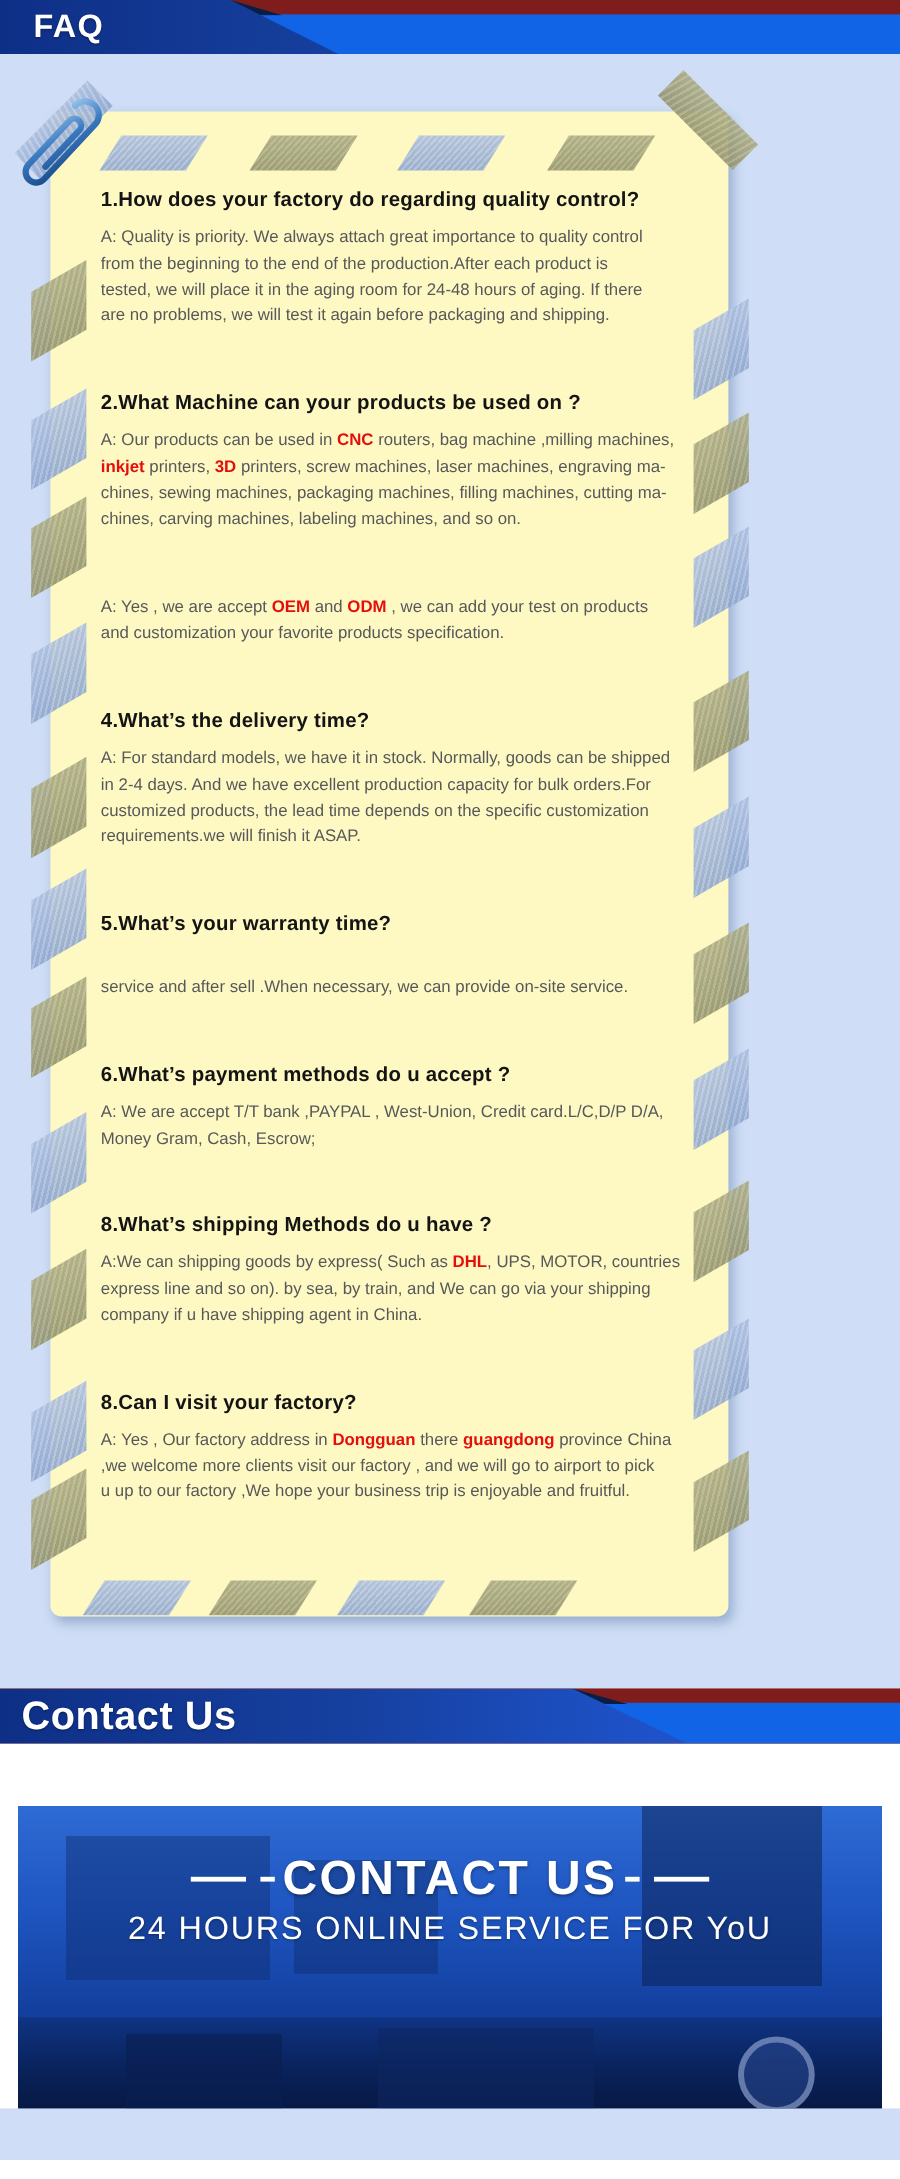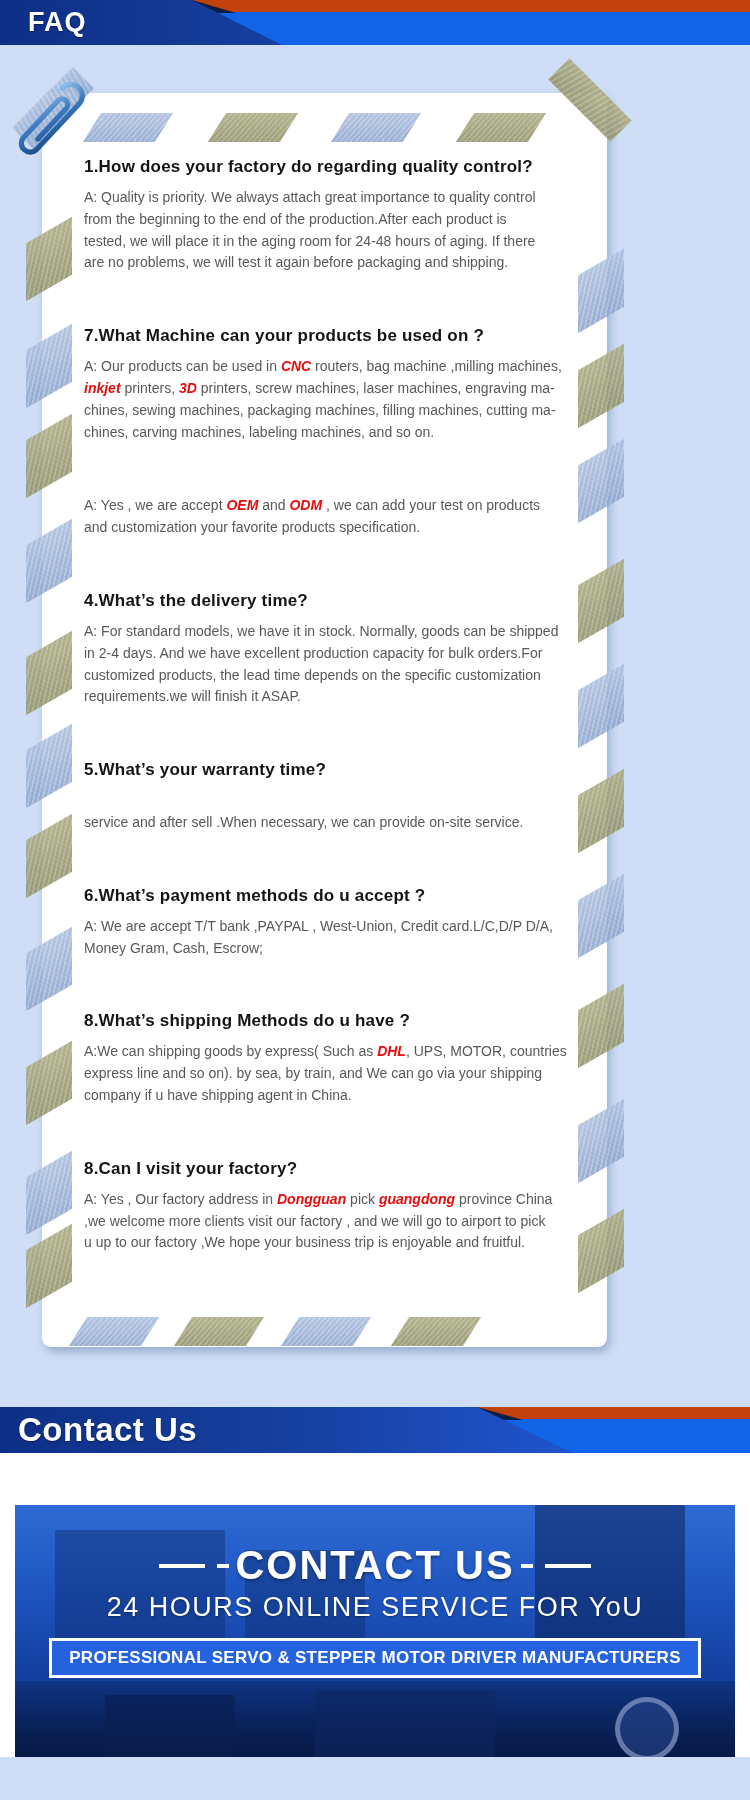--- a/index.html
+++ b/index.html
@@ -6,44 +6,44 @@
     --accent:#1164e6;
     --red:#e60d0d;
     --bglb:#cfdef6;
     --tapeb:#8ea6cf;
     --tapeo:#92926a;
   }
   html,body{margin:0;padding:0;background:#fff;}
   .page{width:750px;margin:0 auto;font-family:"Liberation Sans",sans-serif;}
 
   
-  .banner{position:relative;height:45px;background:#c2410c;overflow:hidden;}
+  .banner{position:relative;height:45px;background:#7f1d1d;overflow:hidden;}
   .banner .strip{position:absolute;left:0;right:0;top:12px;bottom:0;background:var(--accent);}
   .banner .wedge{position:absolute;top:0;left:0;height:13px;width:600px;background:transparent;}
   .banner .block{position:absolute;left:0;top:0;bottom:0;width:640px;
     background:linear-gradient(90deg,#0e2f86 0%,#16409f 45%,#1d50c4 80%,#2257d2 100%);}
   .banner.faq .block{clip-path:polygon(0 0,192px 0,282px 100%,0 100%);}
   .banner.faq .wedge{background:#0a1d44;clip-path:polygon(192px 0,236px 13px,192px 13px);}
   .banner.contact .block{clip-path:polygon(0 0,477px 0,573px 100%,0 100%);}
   .banner.contact .wedge{background:#0a1d44;clip-path:polygon(477px 0,523px 13px,477px 13px);}
   .banner .title{position:relative;z-index:5;color:#fff;font-weight:bold;
     text-shadow:0 1px 2px rgba(0,0,0,.4);}
   .banner.faq .title{font-size:27px;line-height:45px;padding-left:28px;letter-spacing:1px;}
   .banner.contact{height:46px;}
   .banner.contact .title{font-size:33px;line-height:46px;padding-left:18px;letter-spacing:.5px;}
 
   
   .faq-section{position:relative;height:1362px;background:var(--bglb);overflow:hidden;}
-  .paper{position:absolute;left:42px;top:48px;width:565px;height:1254px;background:#ffffff;
+  .paper{position:absolute;left:42px;top:48px;width:565px;height:1254px;background:#fef9c3;
     border-radius:9px;box-shadow:3px 5px 10px rgba(70,100,150,.4);z-index:1;}
   .faq-content{padding:64px 38px 0 42px;}
   .faq-item{margin-bottom:52px;}
   .faq-q{font-size:17px;font-weight:bold;color:#141414;margin-bottom:10px;letter-spacing:.2px;}
   .faq-a{font-size:14px;color:#57585a;line-height:21.8px;}
-  .red{color:var(--red);font-weight:bold;font-style:italic;}
+  .red{color:var(--red);font-weight:bold;}
 
   
   .tape{position:absolute;z-index:2;opacity:.88;}
   .tape.b{background:
     repeating-linear-gradient(105deg,rgba(255,255,255,.25) 0 2px,rgba(255,255,255,0) 2px 5px),
     linear-gradient(180deg,#aabdde 0%,var(--tapeb) 100%);}
   .tape.o{background:
     repeating-linear-gradient(105deg,rgba(255,255,255,.2) 0 2px,rgba(255,255,255,0) 2px 5px),
     linear-gradient(180deg,#a8a87e 0%,var(--tapeo) 100%);}
 
@@ -88,21 +88,21 @@
   </div>
 
   <div class="faq-section">
     <div class="paper">
       <div class="faq-content" id="faq-list">
           <div class="faq-item">
             <div class="faq-q"><span>1.How does your factory do regarding quality control?</span></div>
             <div class="faq-a"><span>A: Quality is priority. We always attach great importance to quality control</span><br><span>from the beginning to the end of the production.After each product is</span><br><span>tested, we will place it in the aging room for 24-48 hours of aging. If there</span><br><span>are no problems, we will test it again before packaging and shipping.</span></div>
           </div>
           <div class="faq-item">
-            <div class="faq-q"><span>7.What Machine can your products be used on ?</span></div>
+            <div class="faq-q"><span>2.What Machine can your products be used on ?</span></div>
             <div class="faq-a"><span>A: Our products can be used in </span><span class="red">CNC</span><span> routers, bag machine ,milling machines,</span><br><span class="red">inkjet</span><span> printers, </span><span class="red">3D</span><span> printers, screw machines, laser machines, engraving ma-</span><br><span>chines, sewing machines, packaging machines, filling machines, cutting ma-</span><br><span>chines, carving machines, labeling machines, and so on.</span></div>
           </div>
           <div class="faq-item">
             <div class="faq-a"><span>A: Yes , we are accept </span><span class="red">OEM</span><span> and </span><span class="red">ODM</span><span> , we can add your test on products</span><br><span>and customization your favorite products specification.</span></div>
           </div>
           <div class="faq-item">
             <div class="faq-q"><span>4.What’s the delivery time?</span></div>
             <div class="faq-a"><span>A: For standard models, we have it in stock. Normally, goods can be shipped</span><br><span>in 2-4 days. And we have excellent production capacity for bulk orders.For</span><br><span>customized products, the lead time depends on the specific customization</span><br><span>requirements.we will finish it ASAP.</span></div>
           </div>
           <div class="faq-item">
@@ -112,21 +112,21 @@
           <div class="faq-item">
             <div class="faq-q"><span>6.What’s payment methods do u accept ?</span></div>
             <div class="faq-a"><span>A: We are accept T/T bank ,PAYPAL , West-Union, Credit card.L/C,D/P D/A,</span><br><span>Money Gram, Cash, Escrow;</span></div>
           </div>
           <div class="faq-item">
             <div class="faq-q"><span>8.What’s shipping Methods do u have ?</span></div>
             <div class="faq-a"><span>A:We can shipping goods by express( Such as </span><span class="red">DHL</span><span>, UPS, MOTOR, countries</span><br><span>express line and so on). by sea, by train, and We can go via your shipping</span><br><span>company if u have shipping agent in China.</span></div>
           </div>
           <div class="faq-item">
             <div class="faq-q"><span>8.Can I visit your factory?</span></div>
-            <div class="faq-a"><span>A: Yes , Our factory address in </span><span class="red">Dongguan</span><span> pick </span><span class="red">guangdong</span><span> province China</span><br><span>,we welcome more clients visit our factory , and we will go to airport to pick</span><br><span>u up to our factory ,We hope your business trip is enjoyable and fruitful.</span></div>
+            <div class="faq-a"><span>A: Yes , Our factory address in </span><span class="red">Dongguan</span><span> there </span><span class="red">guangdong</span><span> province China</span><br><span>,we welcome more clients visit our factory , and we will go to airport to pick</span><br><span>u up to our factory ,We hope your business trip is enjoyable and fruitful.</span></div>
           </div>
         </div>
     </div>
 
     <div class="paperclip">
       <svg viewBox="0 0 56 100" width="60" height="104">
         <defs>
           <linearGradient id="pc" x1="0" y1="0" x2="1" y2="1">
             <stop offset="0" stop-color="#8fc0e8"></stop>
             <stop offset="0.5" stop-color="#3a79c0"></stop>
@@ -190,21 +190,20 @@
 
       <div class="promo-text">
         <div class="promo-line1">
           <span class="dash long"></span>
           <span class="dash short"></span>
           <span class="promo-title">CONTACT US</span>
           <span class="dash short"></span>
           <span class="dash long"></span>
         </div>
         <div class="promo-line2">24 HOURS ONLINE SERVICE FOR YoU</div>
-        <div class="promo-box">PROFESSIONAL SERVO &amp; STEPPER MOTOR DRIVER MANUFACTURERS</div>
       </div>
     </div>
   </div>
 
   <div class="footer-band"></div>
   <div class="footer-white"></div>
 
 </div>
 
 </body></html>

